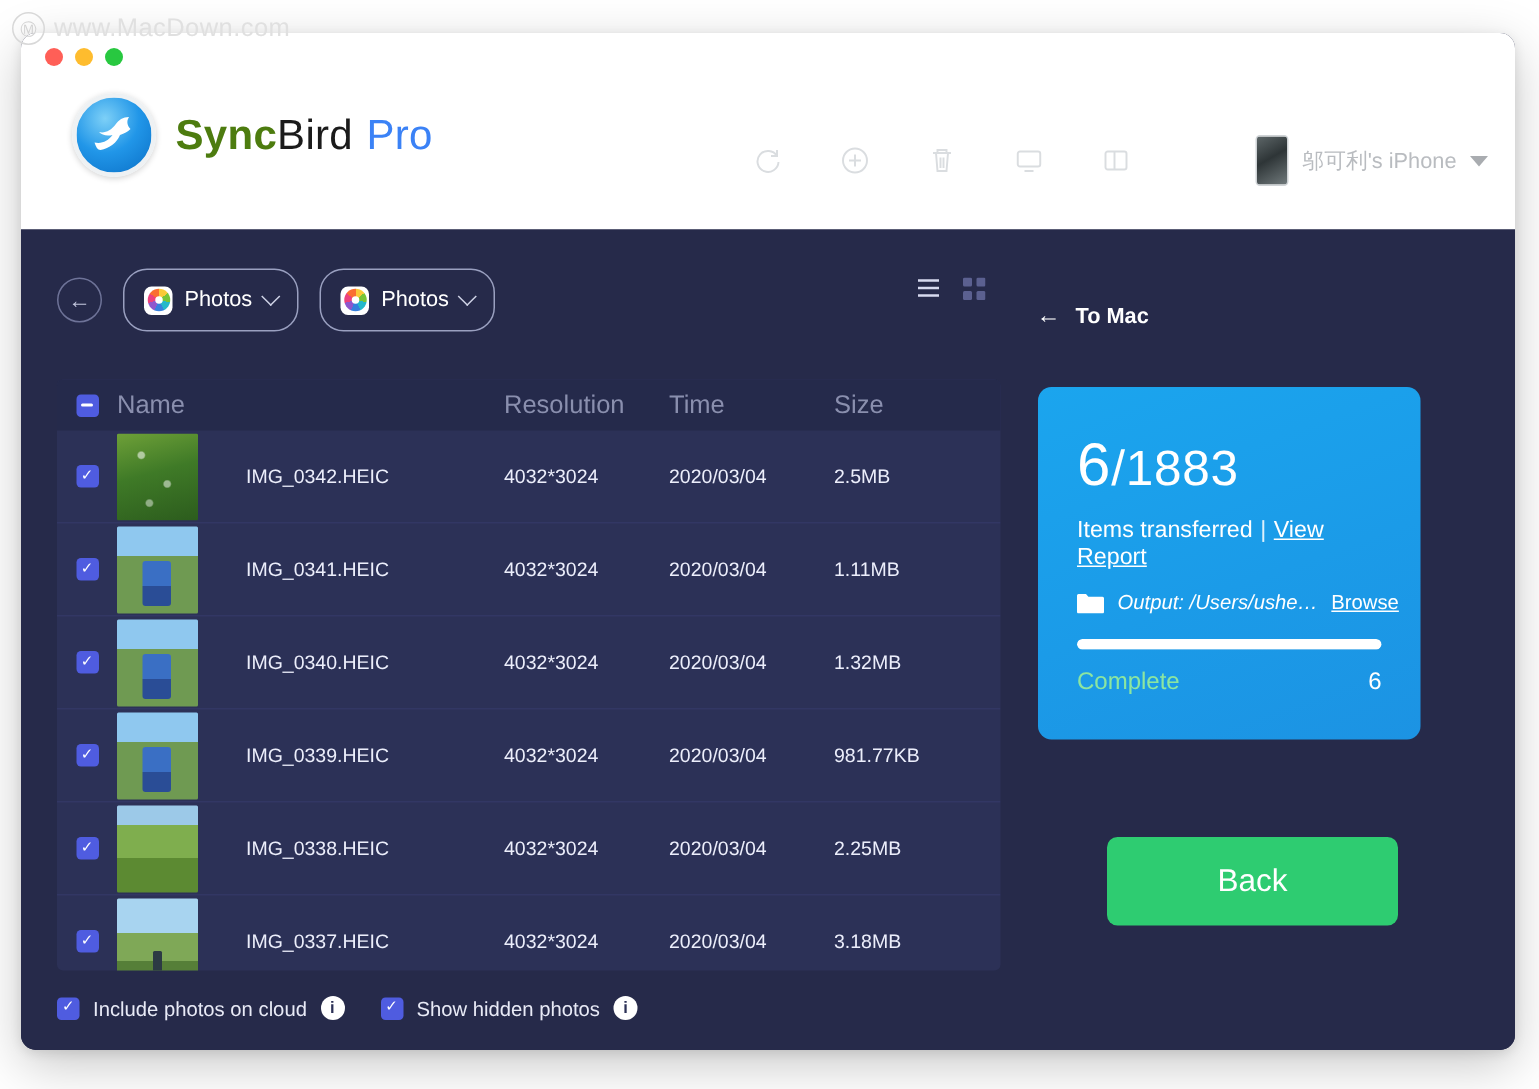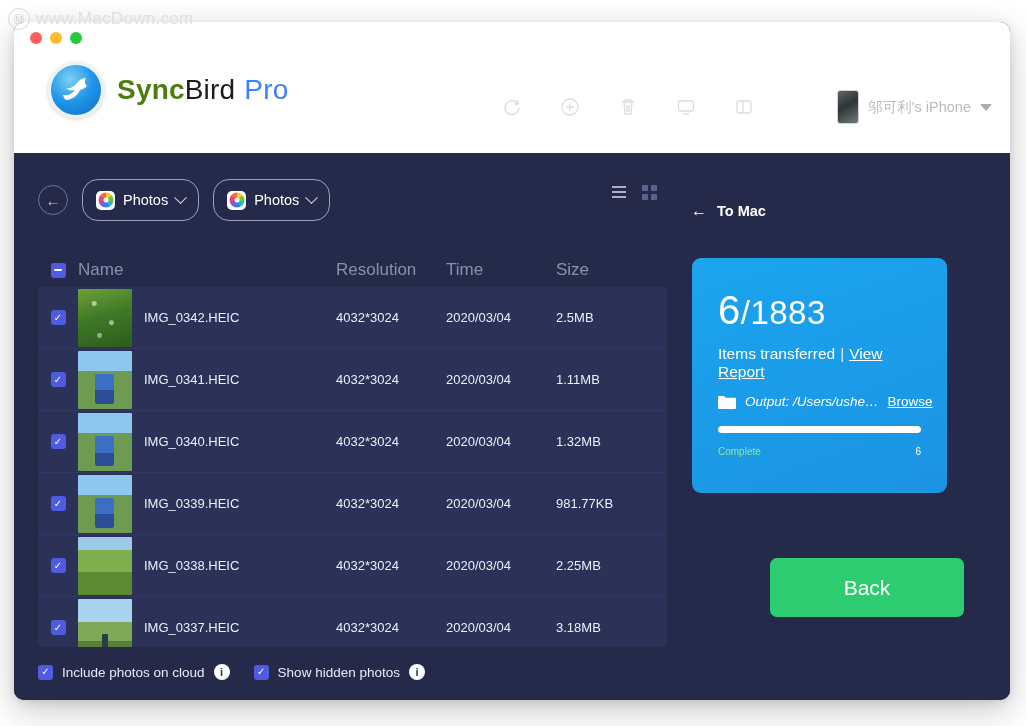--- a/index.html
+++ b/index.html
@@ -157,21 +157,21 @@
   .col-res   { width: 110px; flex: none; }
   .col-time  { width: 110px; flex: none; }
   .col-size  { width: 100px; flex: none; }
 
   .rows { height: 360px; }
   .row {
     height: 62px; display: flex; align-items: center;
     border-bottom: 1px solid #323764;
     font-size: 13px; color: #eceefb;
   }
-  .row .col-name { display: flex; align-items: center; gap: 12px; }
+  .row .col-name { display: flex; align-items: center; gap: 32px; }
   .thumb {
     width: 54px; height: 58px; flex: none; border-radius: 1px;
     background-size: cover; background-position: center;
   }
   .th-foliage {
     background:
       radial-gradient(circle at 30% 25%, rgba(255,255,255,.55) 0 2px, transparent 3px),
       radial-gradient(circle at 62% 58%, rgba(255,255,255,.5) 0 2px, transparent 3px),
       radial-gradient(circle at 40% 80%, rgba(255,255,255,.45) 0 2px, transparent 3px),
       linear-gradient(165deg, #6ea038 0%, #3f7a27 45%, #2c5c1d 100%);
@@ -239,34 +239,33 @@
   .folder-ic { width: 18px; height: 14px; flex: none; }
   .output-path { white-space: nowrap; font-style: italic; }
   .browse { margin-left: auto; text-decoration: underline; color: #ffffff; font-size: 13.5px; }
   .pbar {
     margin-top: 17px; height: 7px; border-radius: 4px;
     background: rgba(255,255,255,.35); overflow: hidden;
   }
   .pfill { height: 100%; background: #ffffff; border-radius: 4px; }
   .status-row {
     margin-top: 13px; display: flex; align-items: center;
-    font-size: 10px;
+    font-size: 16px;
     gap: 17px;
   }
   .status-text { color: #8ce6a0; }
   .status-num { margin-left: auto; color: #ffffff; }
 
   .back-btn {
     position: absolute; left: 59px; top: 405px;
     width: 194px; height: 59px; border-radius: 7px;
     background: #2ecc71; border: none;
     color: #ffffff; font-size: 21px;
     font-family: "Liberation Sans", sans-serif;
     cursor: pointer;
-    margin-left: 32px;
   }
 </style>
 </head>
 <body>
 
 <div class="watermark">
   <div class="wm-logo">Ⓜ</div>
   <div class="wm-text">www.MacDown.com</div>
 </div>
 

